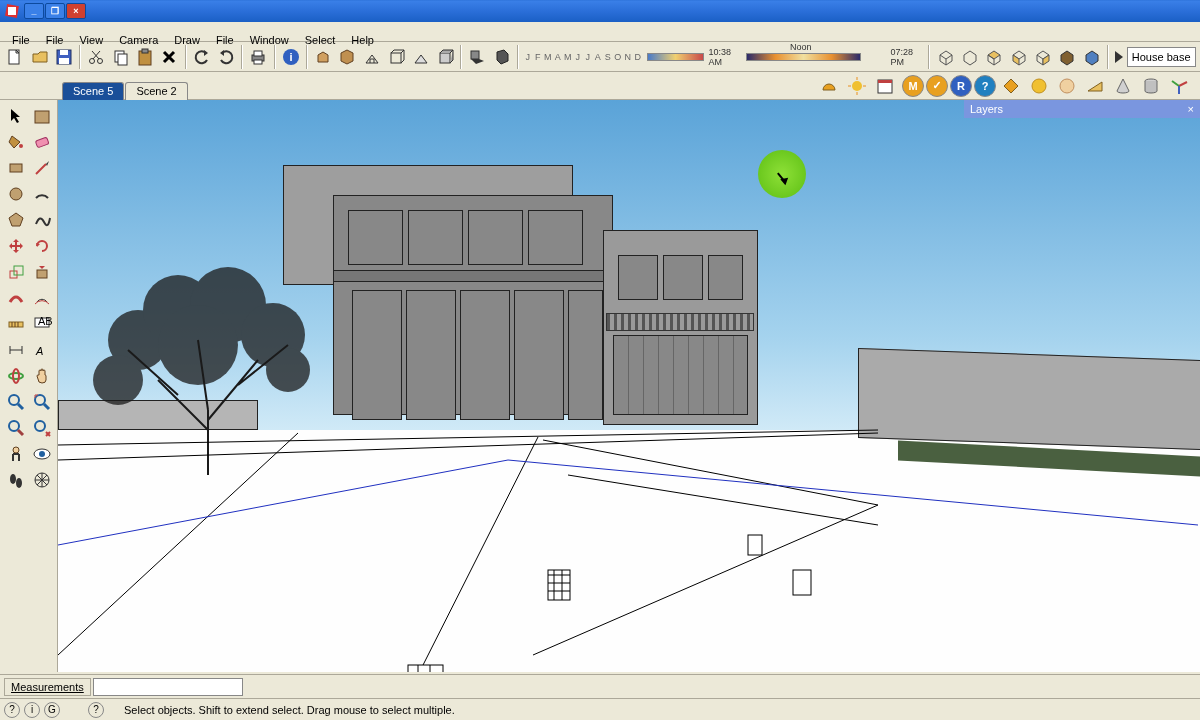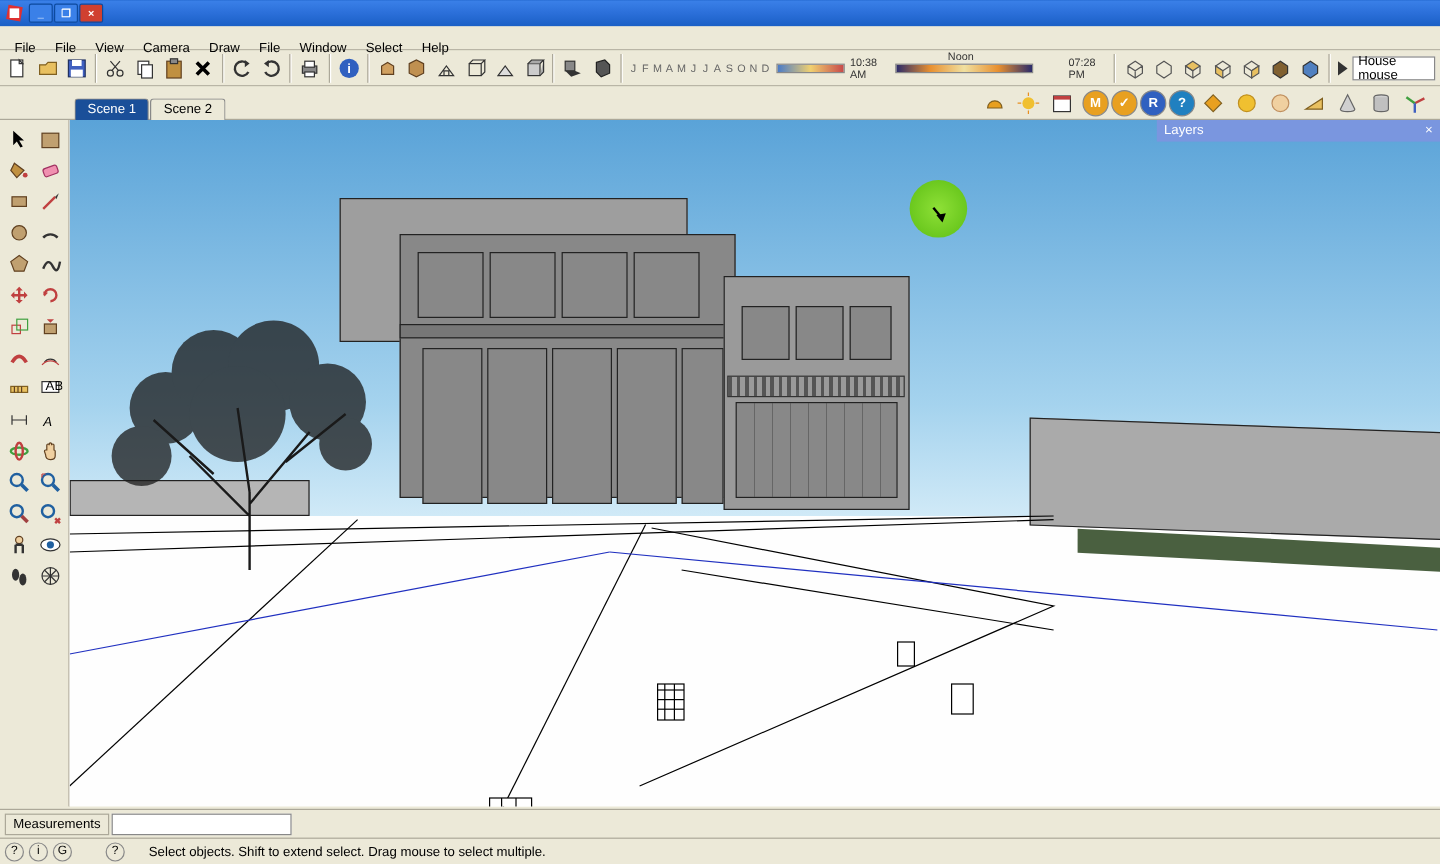--- a/index.html
+++ b/index.html
@@ -30,21 +30,21 @@
 .scene-area{flex:1;position:relative;background:#fff;}
 .scene-tabs{position:absolute;top:-18px;left:4px;display:flex;height:18px;z-index:5;}
 .scene-tab{padding:2px 10px;background:#ece9d8;border:1px solid #888;border-bottom:none;border-radius:3px 3px 0 0;cursor:pointer;margin-right:1px;}
 .scene-tab.active{background:#1a4f99;color:#fff;}
 .viewport{position:absolute;top:0;left:0;right:0;bottom:0;overflow:hidden;}
 .sky{position:absolute;top:0;left:0;right:0;height:340px;background:linear-gradient(to bottom,#5aa3d8 0%,#a5d3ee 70%,#d5ecf8 100%);}
 .ground{position:absolute;top:330px;left:0;right:0;bottom:0;background:#fefefe;}
 .layers-panel{position:absolute;top:0;right:0;width:236px;height:18px;background:#7a96df;color:#fff;padding:1px 6px;font-size:11px;display:flex;align-items:center;cursor:move;}
 .layers-panel .x{margin-left:auto;cursor:pointer;}
 .bottombar{position:absolute;bottom:22px;left:0;right:0;height:24px;background:#ece9d8;border-top:1px solid #aca899;display:flex;align-items:center;padding:0 4px;}
-.measurements-label{padding:2px 6px;border:1px solid #aca899;background:#ece9d8;}
+.measurements-label{padding:2px 6px;border:1px solid #aca899;background:#ece9d8;text-decoration:underline;}
 .measurements-box{width:150px;height:18px;border:1px solid #888;background:#fff;margin-left:2px;}
 .statusbar{position:absolute;bottom:0;left:0;right:0;height:22px;background:#ece9d8;border-top:1px solid #aca899;display:flex;align-items:center;padding:0 4px;gap:4px;}
 .status-icon{width:16px;height:16px;border-radius:50%;border:1px solid #888;display:flex;align-items:center;justify-content:center;font-size:10px;cursor:pointer;}
 .highlight-cursor{position:absolute;width:48px;height:48px;border-radius:50%;background:radial-gradient(circle,#8ee037 0%,#6bc81e 70%,#5ab010 100%);z-index:20;display:flex;align-items:center;justify-content:center;}
 .highlight-cursor::after{content:"";position:absolute;left:24px;top:26px;width:0;height:0;border-left:7px solid #000;border-top:4px solid transparent;border-bottom:4px solid transparent;transform:rotate(-40deg);}
 .highlight-cursor::before{content:"";position:absolute;left:22px;top:22px;width:2px;height:10px;background:#000;transform:rotate(-40deg);}
 
 .bldg{position:absolute;background:#9e9e9e;border:1px solid #222;}
 .glass{position:absolute;background:#888;border:1px solid #222;}
 .wall{position:absolute;background:#b5b5b5;border:1px solid #222;}
@@ -254,21 +254,21 @@
   <div class="tbtn">
       <svg viewBox="0 0 20 20">
         <path d="M4 8 L10 4 L16 8 L16 14 L10 18 L4 14 Z" fill="#5080c0" stroke="#333"></path>
       </svg>
     </div>
   <div class="sep"></div>
   <svg width="14" height="20">
       <path d="M2 4 L10 10 L2 16 Z" fill="#333"></path>
     </svg>
   <div class="layerbox">
-      <span>House mouse</span>
+      <span>House base</span>
     </div>
 </div>
 
 <div class="strip2">
   <div class="tbtn">
       <svg viewBox="0 0 20 20">
         <path d="M4 14 A6 6 0 0 1 16 14 Z" fill="#e8a020" stroke="#806020"></path>
       </svg>
     </div>
   <div class="tbtn">
@@ -507,21 +507,21 @@
           <line x1="10" y1="3" x2="10" y2="17" stroke="#333"></line>
           <line x1="3" y1="10" x2="17" y2="10" stroke="#333"></line>
           <line x1="5" y1="5" x2="15" y2="15" stroke="#333"></line>
           <line x1="15" y1="5" x2="5" y2="15" stroke="#333"></line>
         </svg>
       </div>
   </div>
 
   <div class="scene-area">
     <div class="scene-tabs">
-      <div class="scene-tab active">Scene 1</div>
+      <div class="scene-tab active">Scene 5</div>
       <div class="scene-tab">Scene 2</div>
     </div>
     <div class="viewport">
       <div class="sky"></div>
       <div class="ground"></div>
 
       <div class="wall" style="left:800px;top:255px;width:400px;height:90px;transform:skewY(2deg);background:#aaa"></div>
 
       <div style="position:absolute;left:840px;top:350px;width:360px;height:20px;background:#4a6040;transform:skewY(3deg)"></div>
 

